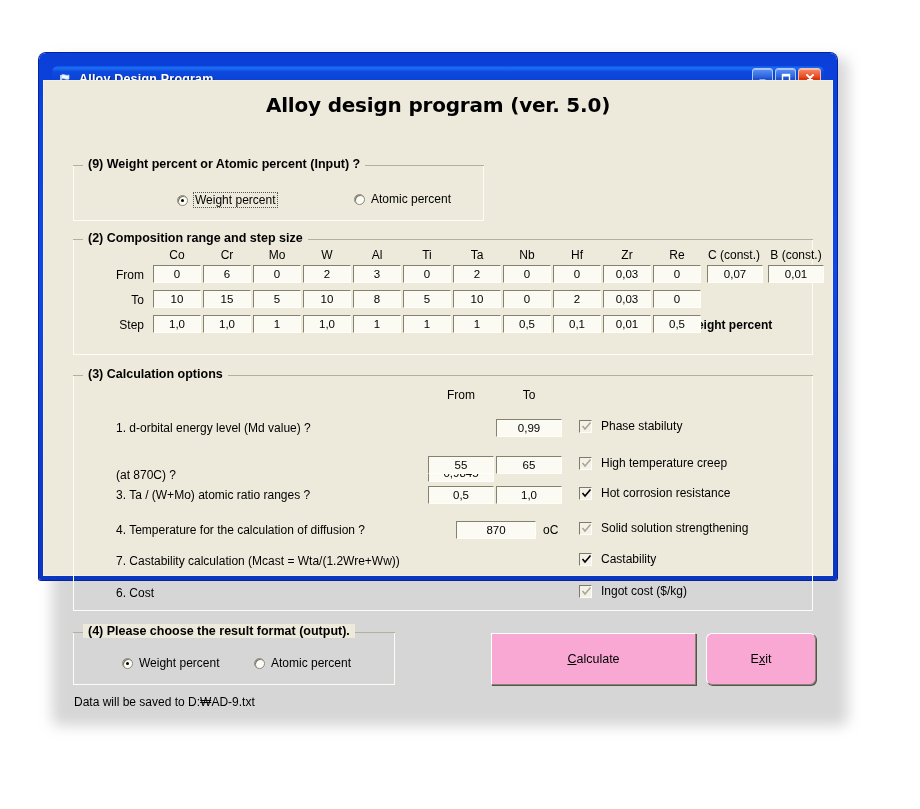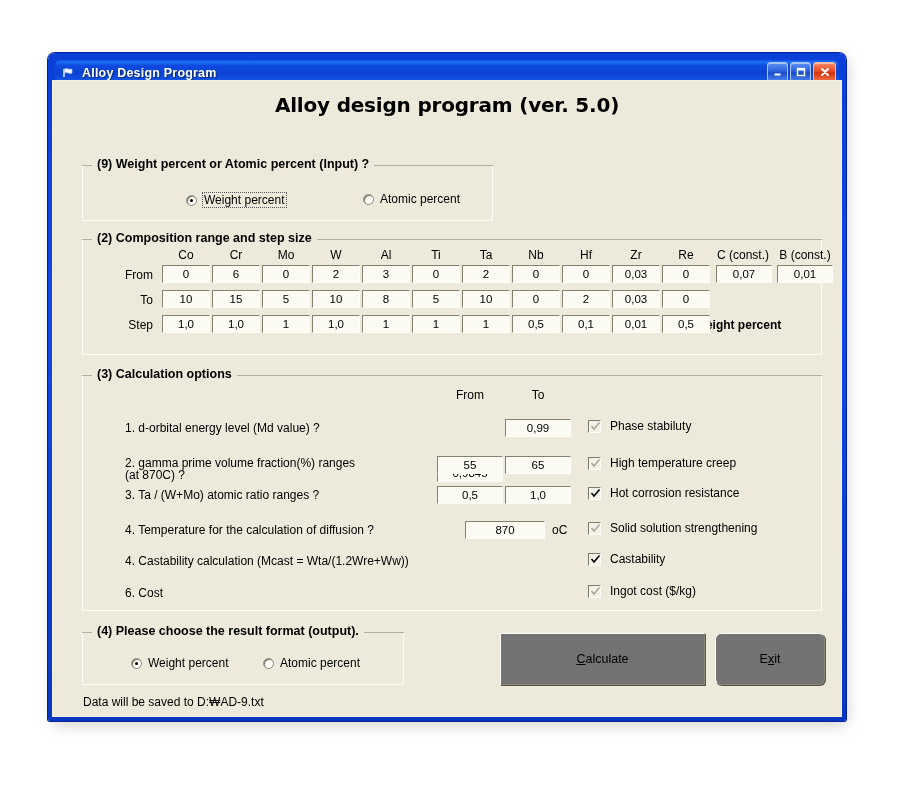--- a/index.html
+++ b/index.html
@@ -27,28 +27,28 @@
     width: 796px;
     height: 668px;
     background: rgba(120,120,120,0.30);
     filter: blur(7px);
     border-radius: 8px;
   }
 
   
   .window {
     position: absolute;
-    left: 48px;
+    left: 39px;
     top: 53px;
     width: 798px;
-    height: 668px;
+    height: 527px;
     background: linear-gradient(180deg,#0a3fd8 0%, #1048e8 40%, #0b36c0 100%);
     border-radius: 7px 7px 2px 2px;
     box-sizing: border-box;
-    padding: 7px;
+    padding: 13px;
     box-shadow: 0 0 0 1px #05239c;
   }
 
   .titlebar {
     position: relative;
     height: 26px;
     border-radius: 6px 6px 0 0;
     background: linear-gradient(180deg,
        #0b55e8 0%,
        #1f6ef5 8%,
@@ -249,21 +249,21 @@
     font-family: "Liberation Sans", sans-serif;
     white-space: nowrap;
   }
   .lbl.center { text-align: center; }
   .lbl.right  { text-align: right; }
   .lbl.bold   { font-weight: bold; }
 
   
   .pbtn {
     position: absolute;
-    background: #737373;
+    background: #f9a8d4;
     border-top: 1px solid #ffffff;
     border-left: 1px solid #ffffff;
     border-right: 1px solid #8a8778;
     border-bottom: 1px solid #8a8778;
     box-shadow: 1px 1px 0 #57554a;
     box-sizing: border-box;
     display: flex;
     align-items: center;
     justify-content: center;
     font-size: 12.5px;
@@ -419,21 +419,20 @@
           <div class="tinput" style="left:422px; top:43px; width:66px; height:18px;">0,99</div>
           <div class="cb-row" style="left:505px; top:43px;">
             <span class="cbox">
               <svg width="11" height="11" viewBox="0 0 11 11">
                   <path d="M1.5 5 L4 8 L9.5 1.5" stroke="#a9a695" stroke-width="1.5" fill="none"></path>
                 </svg>
             </span>
             <span class="cb-label">Phase stabiluty</span>
           </div>
 
-          <div class="lbl" style="left:42px; top:80px;">2. gamma prime volume fraction(%) ranges</div>
           <div class="lbl" style="left:42px; top:92px;">(at 870C) ?</div>
           <div class="tinput" style="left:354px; top:80px; width:66px; height:18px;">55</div>
           <div class="tinput" style="left:422px; top:80px; width:66px; height:18px;">65</div>
           <div class="cb-row" style="left:505px; top:80px;">
             <span class="cbox">
               <svg width="11" height="11" viewBox="0 0 11 11">
                   <path d="M1.5 5 L4 8 L9.5 1.5" stroke="#a9a695" stroke-width="1.5" fill="none"></path>
                 </svg>
             </span>
             <span class="cb-label">High temperature creep</span>
@@ -456,21 +455,21 @@
           <div class="lbl" style="left:469px; top:147px;">oC</div>
           <div class="cb-row" style="left:505px; top:145px;">
             <span class="cbox">
               <svg width="11" height="11" viewBox="0 0 11 11">
                   <path d="M1.5 5 L4 8 L9.5 1.5" stroke="#a9a695" stroke-width="1.5" fill="none"></path>
                 </svg>
             </span>
             <span class="cb-label">Solid solution strengthening</span>
           </div>
 
-          <div class="lbl" style="left:42px; top:178px;">4. Castability calculation (Mcast = Wta/(1.2Wre+Ww))</div>
+          <div class="lbl" style="left:42px; top:178px;">7. Castability calculation (Mcast = Wta/(1.2Wre+Ww))</div>
           <div class="cb-row" style="left:505px; top:176px;">
             <span class="cbox">
               <svg width="11" height="11" viewBox="0 0 11 11">
                   <path d="M1.5 5 L4 8 L9.5 1.5" stroke="#000000" stroke-width="1.6" fill="none"></path>
                 </svg>
             </span>
             <span class="cb-label">Castability</span>
           </div>
 
           <div class="lbl" style="left:42px; top:210px;">6. Cost</div>

